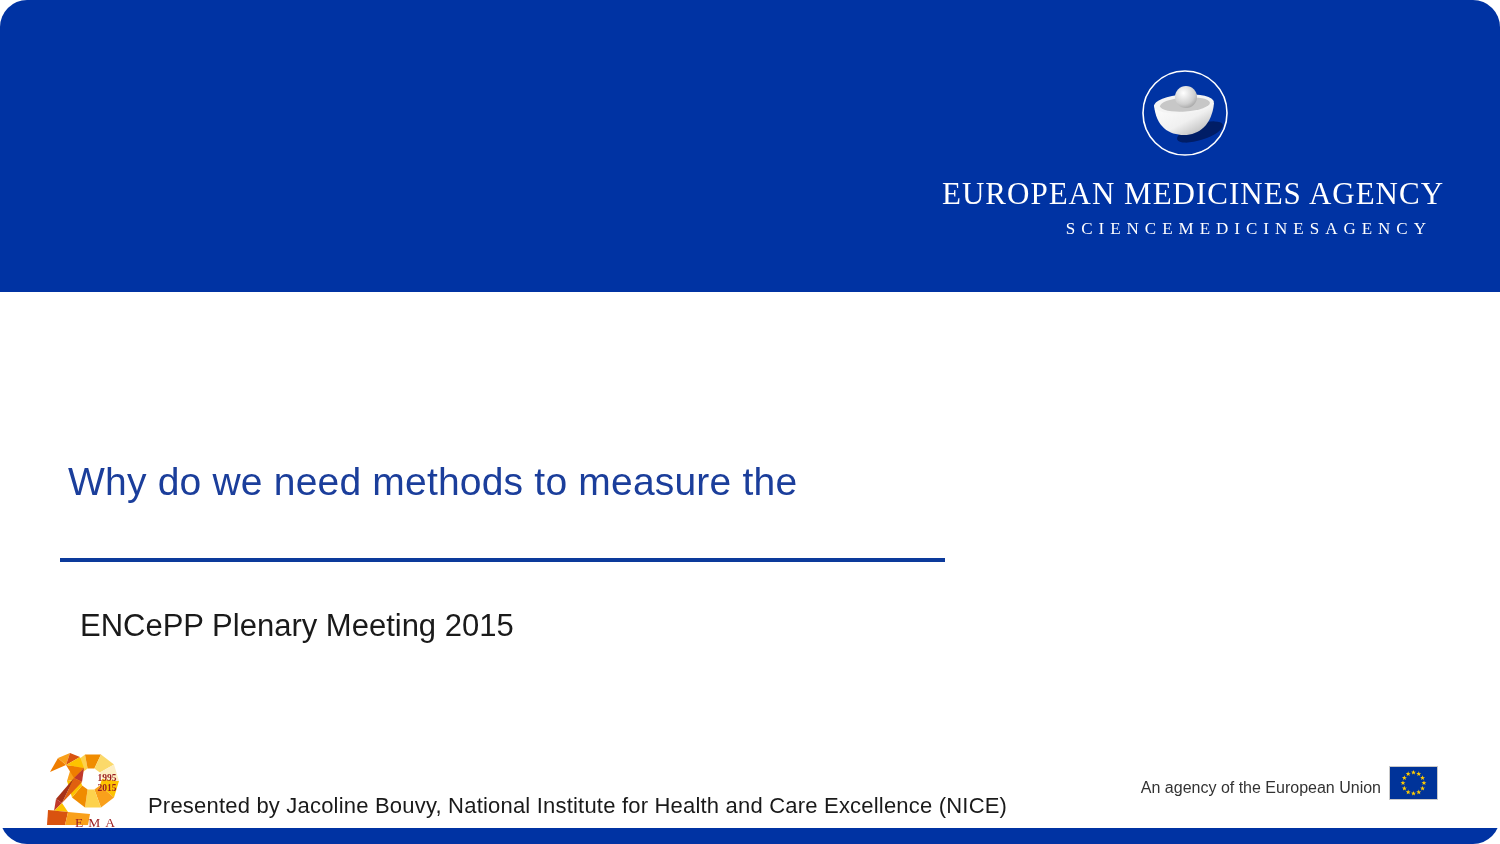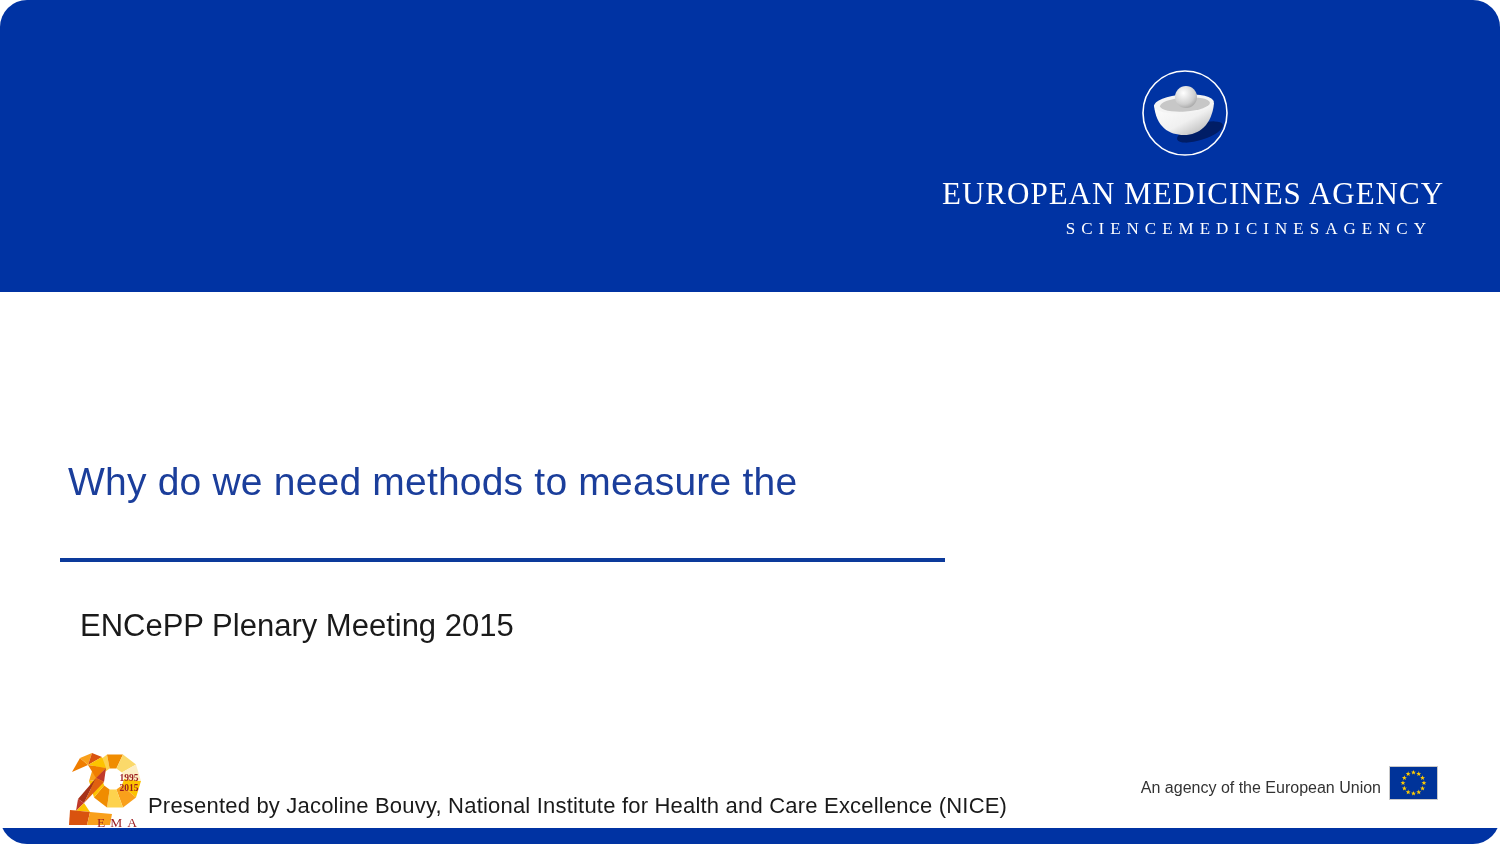--- a/index.html
+++ b/index.html
@@ -28,21 +28,21 @@
     font-size:39px;line-height:45px;font-weight:normal;
     color:var(--title-blue);letter-spacing:0.2px;
   }
   .title .line{display:block;}
   .title-rule{position:absolute;left:60px;top:558px;width:885px;height:4px;background:var(--rule-blue);}
   .subtitle{
     position:absolute;left:80px;top:608px;margin:0;
     font-size:31px;color:var(--text-black);
   }
   
-  .ema20-wrap{position:absolute;left:69px;top:751px;width:82px;height:82px;}
+  .ema20-wrap{position:absolute;left:47px;top:751px;width:82px;height:82px;}
   .presented{
     position:absolute;left:148px;top:793px;margin:0;
     font-size:22px;color:var(--text-black);letter-spacing:0.2px;white-space:nowrap;
   }
   .eu-note{
     position:absolute;right:62px;top:765px;height:35px;
     display:flex;align-items:flex-end;gap:8px;
   }
   .eu-note .note-text{font-size:16px;color:#333;padding-bottom:3px;white-space:nowrap;}
   .eu-flag{border:1px solid #c9c9c9;display:block;}

